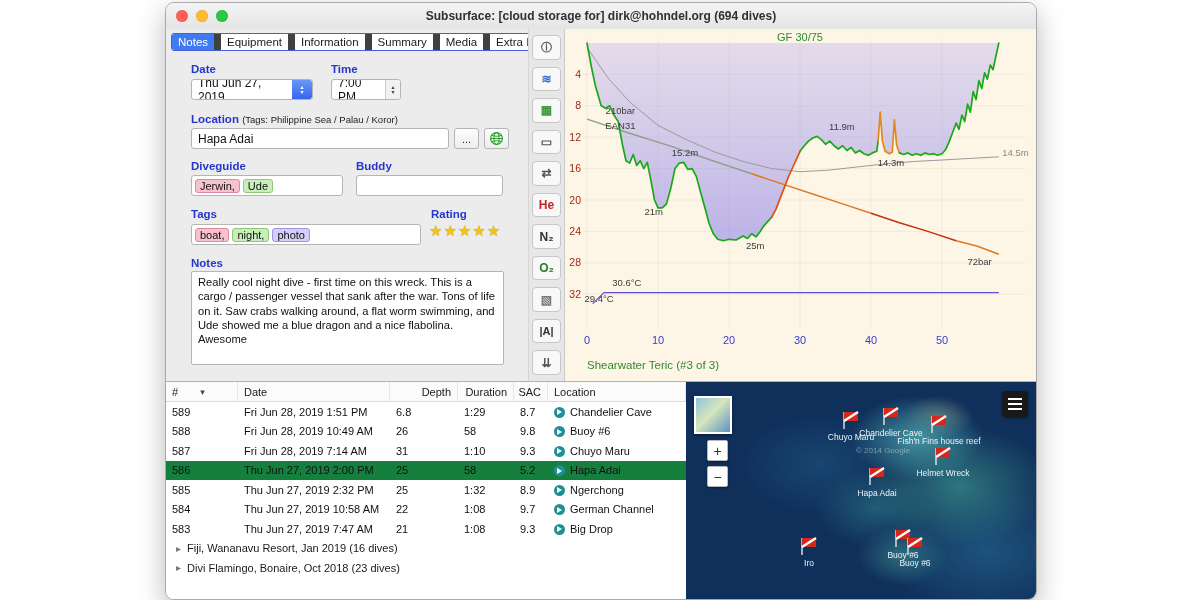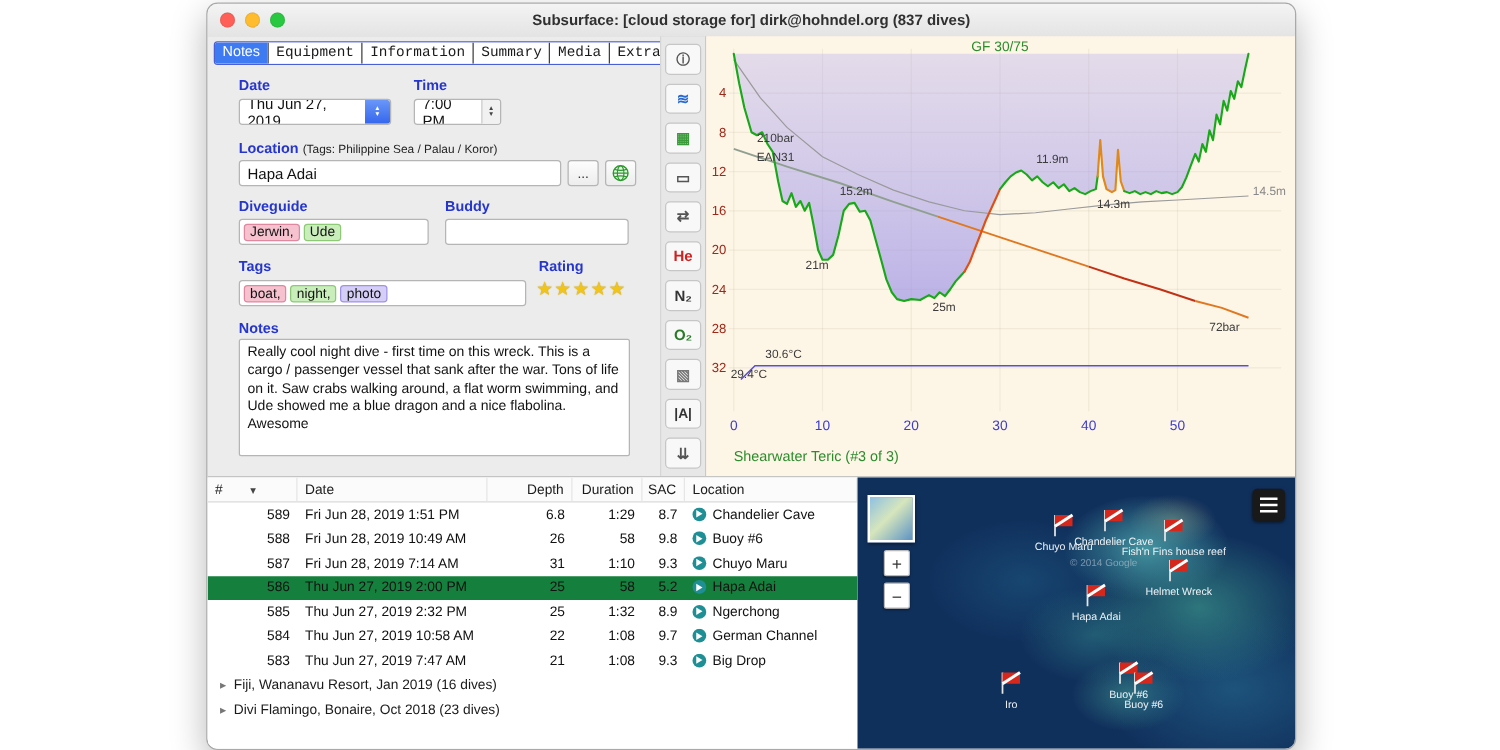--- a/index.html
+++ b/index.html
@@ -22,21 +22,21 @@
     display:flex;align-items:center;justify-content:center;font-size:12px;font-weight:bold;cursor:default;}
   .pt-collapse{margin-top:auto;}
   .chart-wrap{position:absolute;left:398px;top:0;width:472px;height:352px;background:#fdf5e6;
     border-left:1px solid #c9c9c9;box-sizing:border-box;}
   .bottom-section{position:absolute;left:0;top:378px;width:870px;height:218px;background:#fff;
     border-top:1px solid #b2b2b2;box-sizing:border-box;}
   
   .tabs{position:absolute;left:5px;top:4px;display:flex;border:1px solid #4a5fd5;border-radius:3px;
     overflow:hidden;background:#fff;}
   .tab{padding:2px 6px;font-size:11.5px;color:#1a1a1a;background:#fff;white-space:nowrap;}
-  .tab + .tab{border-left:1px solid #404040;font-family:Liberation Mono, monospace;}
+  .tab + .tab{border-left:7px solid #404040;}
   .tab.active{background:#3e7bf2;color:#fff;}
   
   .flabel{position:absolute;font-size:11.5px;font-weight:bold;color:#2636cc;}
   .fsmall{font-weight:normal;color:#222;font-size:9.5px;}
   .finput{position:absolute;background:#fff;border:1px solid #b5b5b5;border-radius:3px;height:21px;
     box-sizing:border-box;display:flex;align-items:center;padding:0 6px;font-size:12px;color:#111;overflow:hidden;}
   .dd-btn{position:absolute;right:0;top:0;bottom:0;width:20px;background:linear-gradient(#6a97f7,#3566ee);
     border-radius:0 2px 2px 0;display:flex;flex-direction:column;align-items:center;justify-content:center;
     color:#fff;font-size:6px;line-height:5px;}
   .step-btn{position:absolute;right:0;top:0;bottom:0;width:14px;background:#f1f1f1;border-left:1px solid #ccc;
@@ -53,21 +53,21 @@
   
   .divelist{position:absolute;left:0;top:0;width:520px;height:217px;background:#fff;overflow:hidden;}
   .dl-header{display:flex;height:19px;align-items:stretch;font-size:11px;color:#1a1a1a;background:#fbfbfb;
     border-bottom:1px solid #dcdcdc;}
   .hc{box-sizing:border-box;padding:0 6px;display:flex;align-items:center;border-right:1px solid #e6e6e6;}
   .hc.a-right{justify-content:flex-end;}
   .sort-caret{margin-left:22px;font-size:9px;color:#444;}
   .dl-row{display:flex;height:19.5px;align-items:center;font-size:11px;color:#111;}
   .dl-row.sel{background:#15803d;}
   .dc{box-sizing:border-box;padding:0 6px;white-space:nowrap;overflow:hidden;}
-  .a-right{text-align:right;}
+  .a-right{text-align:left;}
   .site-icon{display:inline-block;width:11px;height:11px;border-radius:50%;background:#1f8f96;
     position:relative;margin-right:5px;vertical-align:-2px;}
   .site-icon::after{content:'';position:absolute;left:3px;top:2.5px;border-left:5px solid #fff;
     border-top:3px solid transparent;border-bottom:3px solid transparent;}
   .trip-row{display:flex;align-items:center;height:19.5px;font-size:11px;color:#1a1a1a;padding-left:10px;gap:6px;}
   .trip-caret{color:#777;font-size:10px;}
   
   .map{position:absolute;left:520px;top:0;width:350px;height:217px;overflow:hidden;background-color:#10305c;
     background-image:
       radial-gradient(95px 60px at 66% 26%, rgba(76,165,172,.85), transparent 70%),
@@ -92,21 +92,21 @@
 <body>
 
 <div class="window">
 
   <div class="titlebar">
     <div class="lights" id="lights">
         <div class="light" style="background: rgb(255, 95, 87);"></div>
         <div class="light" style="background: rgb(254, 188, 46);"></div>
         <div class="light" style="background: rgb(40, 200, 64);"></div>
       </div>
-    <div class="title">Subsurface: [cloud storage for] dirk@hohndel.org (837 dives)</div>
+    <div class="title">Subsurface: [cloud storage for] dirk@hohndel.org (694 dives)</div>
   </div>
 
   <div class="top-section">
 
     <div class="left-panel">
       <div class="tabs" id="tabs">
           <div class="tab active">Notes</div>
           <div class="tab">Equipment</div>
           <div class="tab">Information</div>
           <div class="tab">Summary</div>

